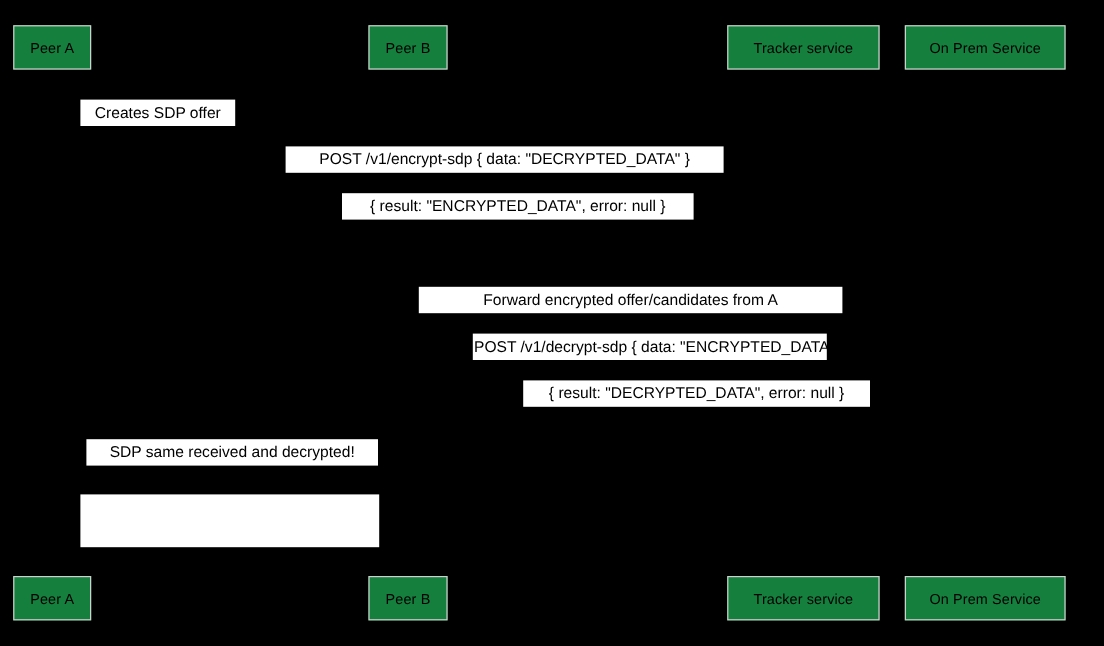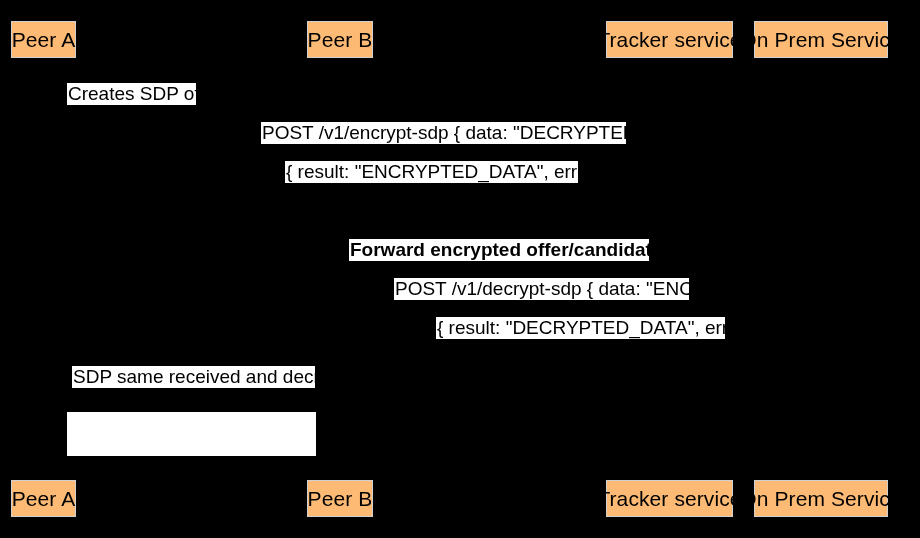--- a/index.html
+++ b/index.html
@@ -21,44 +21,44 @@
     left: 0;
     top: 0;
     width: 920px;
     height: 538px;
     background: #000000;
   }
   
   .participant {
     position: absolute;
     box-sizing: border-box;
-    background: #fdba74;
+    background: #15803d;
     border: 1px solid #d0d0d0;
     color: #000000;
-    font-size: 21px;
+    font-size: 12px;
     line-height: 1;
     display: flex;
     align-items: center;
     justify-content: center;
     white-space: nowrap;
     letter-spacing: 0.1px;
   }
   
   .lifeline {
     position: absolute;
     width: 1px;
     background: #000000;
   }
   
   .message {
     position: absolute;
     box-sizing: border-box;
     background: #ffffff;
     color: #000000;
-    font-size: 19px;
+    font-size: 13px;
     line-height: 22px;
     white-space: nowrap;
     text-align: center;
     padding: 0 1px;
   }
   .message.multiline {
     white-space: normal;
     line-height: 21px;
     padding: 1px 2px;
   }
@@ -84,26 +84,26 @@
     <div class="lifeline" style="left:821px; top:58px; height:422px;"></div>
   </div>
 
   <div class="participant" style="left:11px; top:21px; width:65px; height:37px;">Peer A</div>
   <div class="participant" style="left:307px; top:21px; width:66px; height:37px;">Peer B</div>
   <div class="participant" style="left:606px; top:21px; width:127px; height:37px;">Tracker service</div>
   <div class="participant" style="left:754px; top:21px; width:134px; height:37px;">On Prem Service</div>
 
   <div class="message" style="left:67px; top:83px; width:129px; height:22px;">Creates SDP offer</div>
 
-  <div class="message" style="left:261px; top:122px; width:365px; height:22px;">POST /v1/encrypt-sdp { data: "DECRYPTED_DATA" }</div>
+  <div class="message" style="left:238px; top:122px; width:365px; height:22px;">POST /v1/encrypt-sdp { data: "DECRYPTED_DATA" }</div>
 
   <div class="message" style="left:285px; top:161px; width:293px; height:22px;">{ result: "ENCRYPTED_DATA", error: null }</div>
 
 
-  <div class="message" style="left:349px; top:239px; width:300px; height:22px;font-weight:bold;">Forward encrypted offer/candidates from A</div>
+  <div class="message" style="left:349px; top:239px; width:353px; height:22px;">Forward encrypted offer/candidates from A</div>
 
   <div class="message" style="left:394px; top:278px; width:295px; height:22px;">POST /v1/decrypt-sdp { data: "ENCRYPTED_DATA" }</div>
 
   <div class="message" style="left:436px; top:317px; width:289px; height:22px;">{ result: "DECRYPTED_DATA", error: null }</div>
 
   <div class="message" style="left:72px; top:366px; width:243px; height:22px;">SDP same received and decrypted!</div>
 
   <div class="message multiline" style="left:67px; top:412px; width:249px; height:44px;">
   </div>
 

